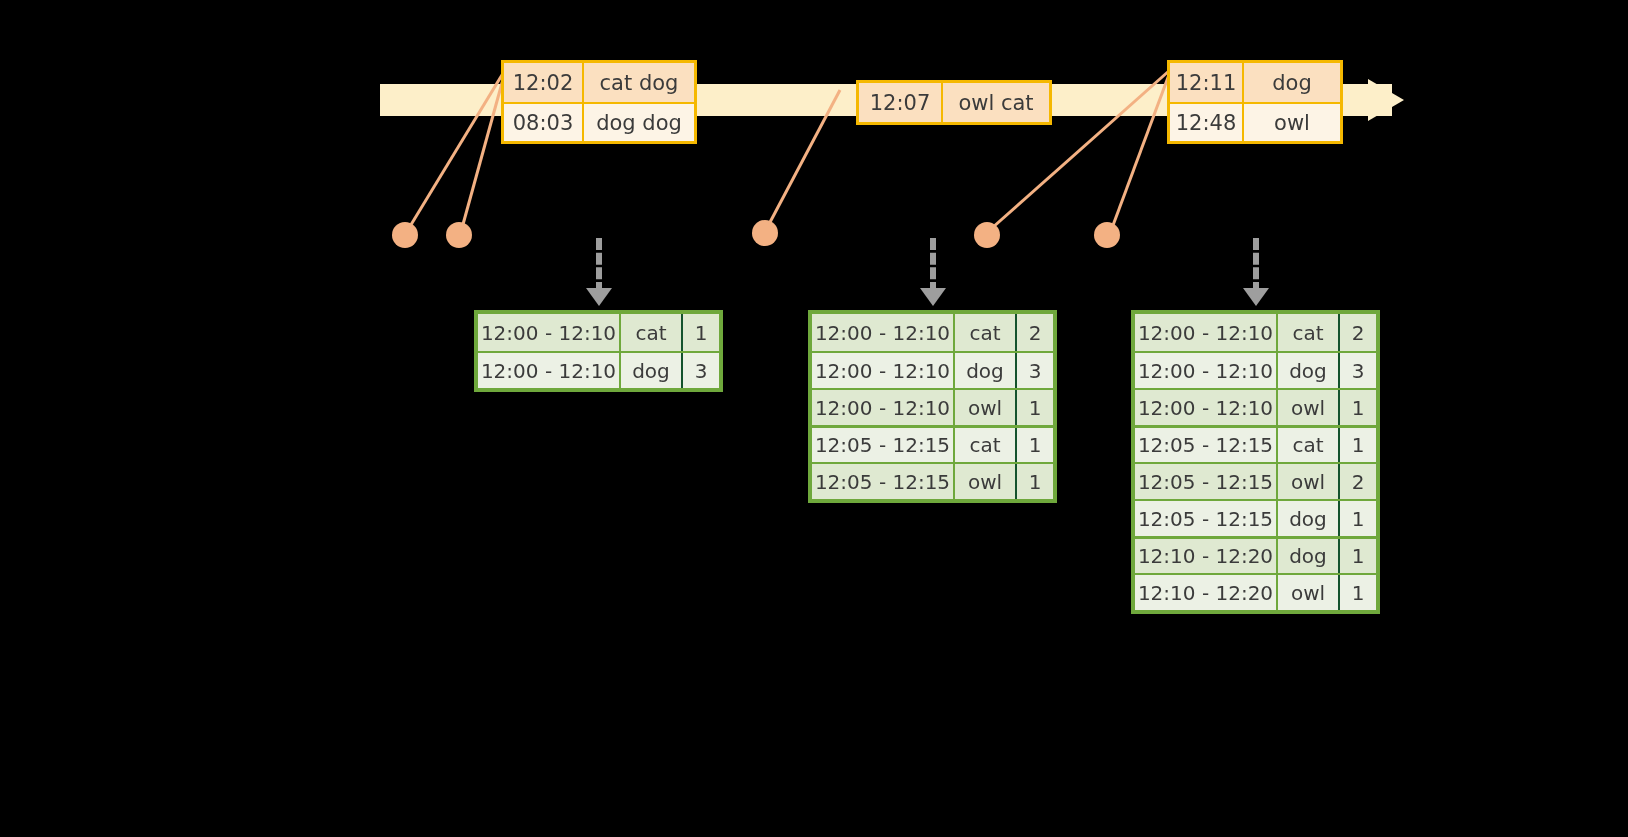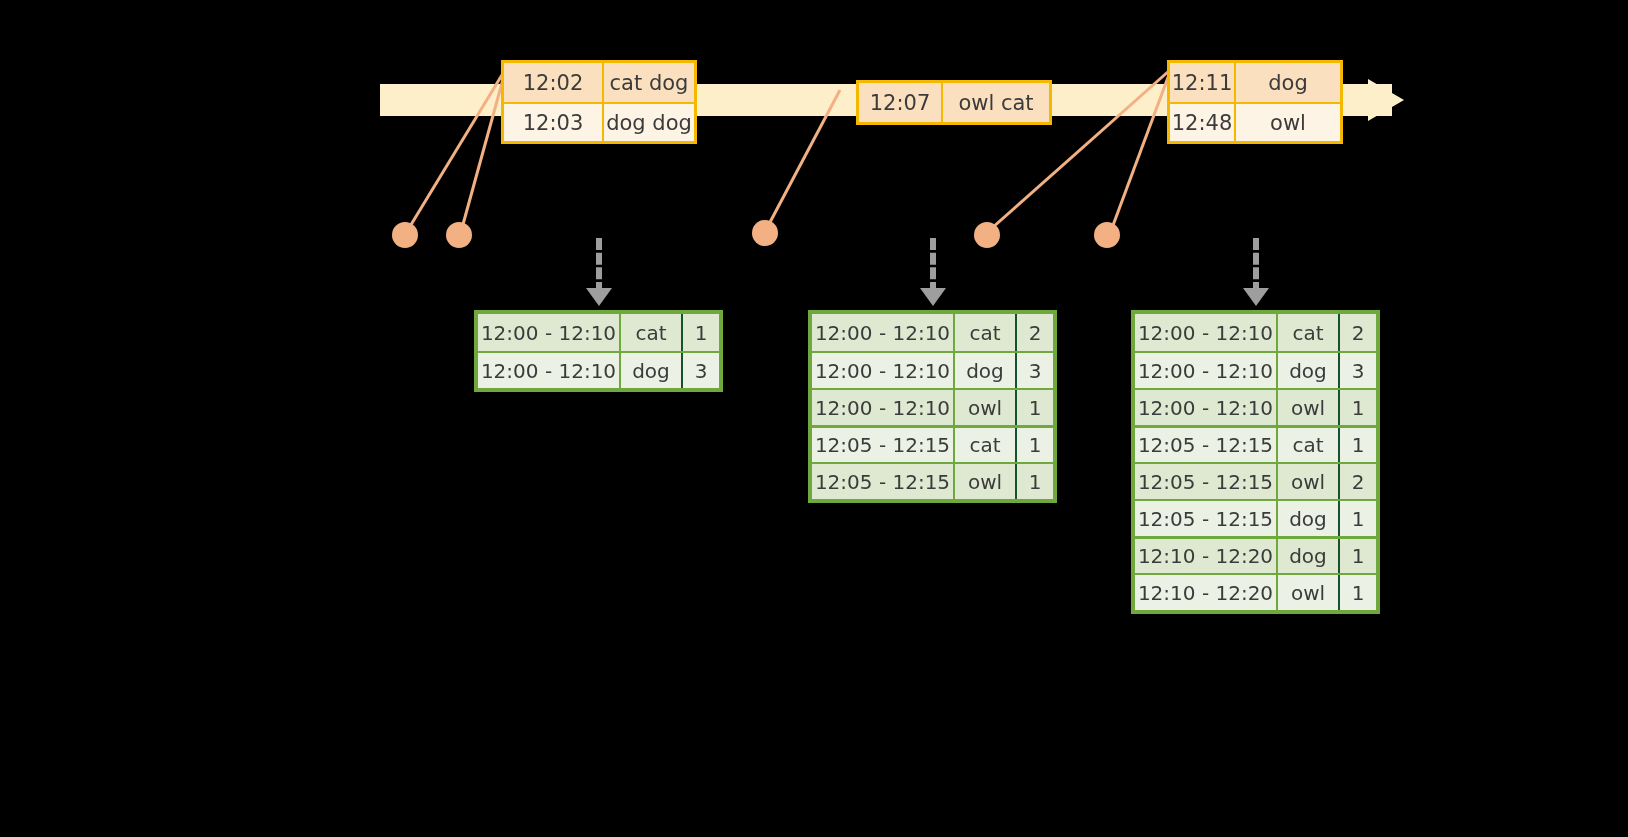--- a/index.html
+++ b/index.html
@@ -72,27 +72,27 @@
     justify-content: center;
     font-size: 21px;
     color: #3b3b3b;
     flex: 1;
   }
   .event-row.shade-a { background: #FBE0C0; }
   .event-row.shade-b { background: #FDF4E6; }
 
   
   #event-box-1 { left: 501px; top: 60px; width: 196px; }
-  #event-box-1 .ev-time { width: 100px; }
+  #event-box-1 .ev-time { width: 80px; }
   
   #event-box-2 { left: 856px; top: 80px; width: 196px; }
   #event-box-2 .ev-time { width: 84px; }
   
   #event-box-3 { left: 1167px; top: 60px; width: 176px; }
-  #event-box-3 .ev-time { width: 66px; }
+  #event-box-3 .ev-time { width: 74px; }
 
   
   .dot {
     position: absolute;
     width: 26px;
     height: 26px;
     border-radius: 50%;
     background: #F3B183;
   }
   #connector-svg {
@@ -191,21 +191,21 @@
   <div class="dot" id="dot-3" style="left:752px; top:220px;"></div>
   <div class="dot" id="dot-4" style="left:974px; top:222px;"></div>
   <div class="dot" id="dot-5" style="left:1094px; top:222px;"></div>
 
   <div class="event-box" id="event-box-1">
     <div class="event-row shade-a">
       <div class="ev-time">12:02</div>
       <div class="ev-words">cat dog</div>
     </div>
     <div class="event-row shade-b">
-      <div class="ev-time">12:03</div>
+      <div class="ev-time">08:03</div>
       <div class="ev-words">dog dog</div>
     </div>
   </div>
 
   <div class="event-box" id="event-box-2">
     <div class="event-row shade-a">
       <div class="ev-time">12:07</div>
       <div class="ev-words">owl cat</div>
     </div>
   </div>

